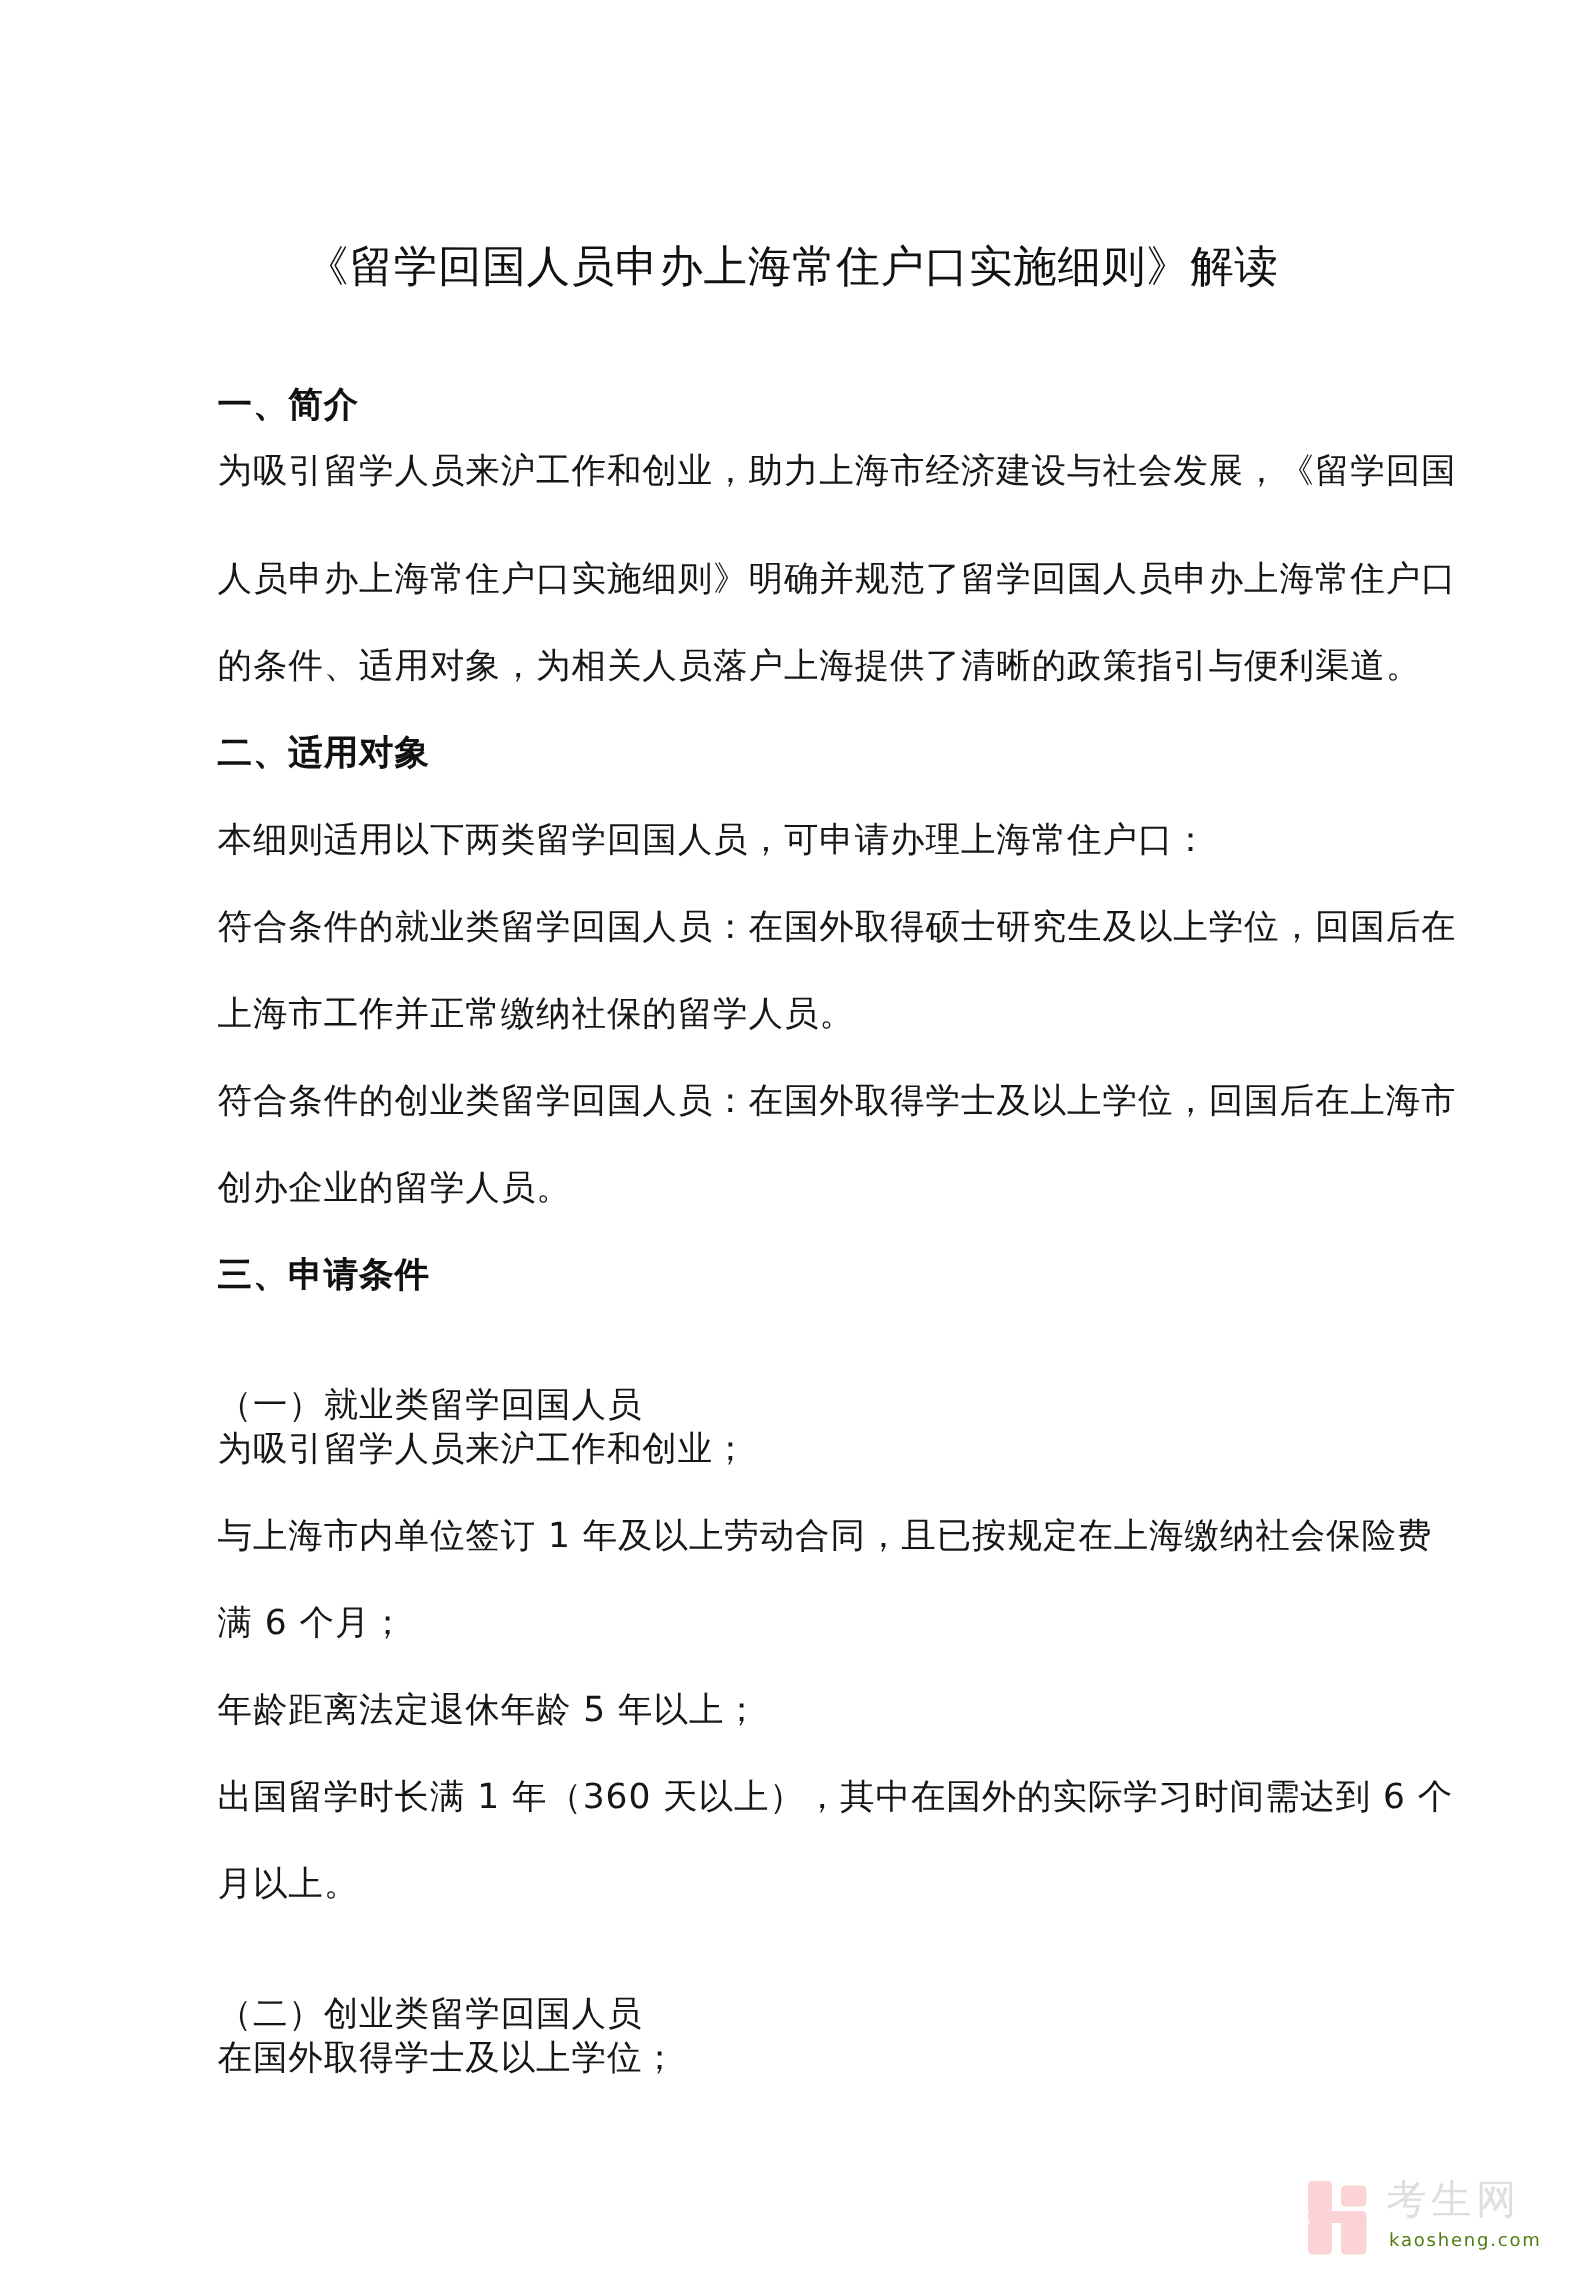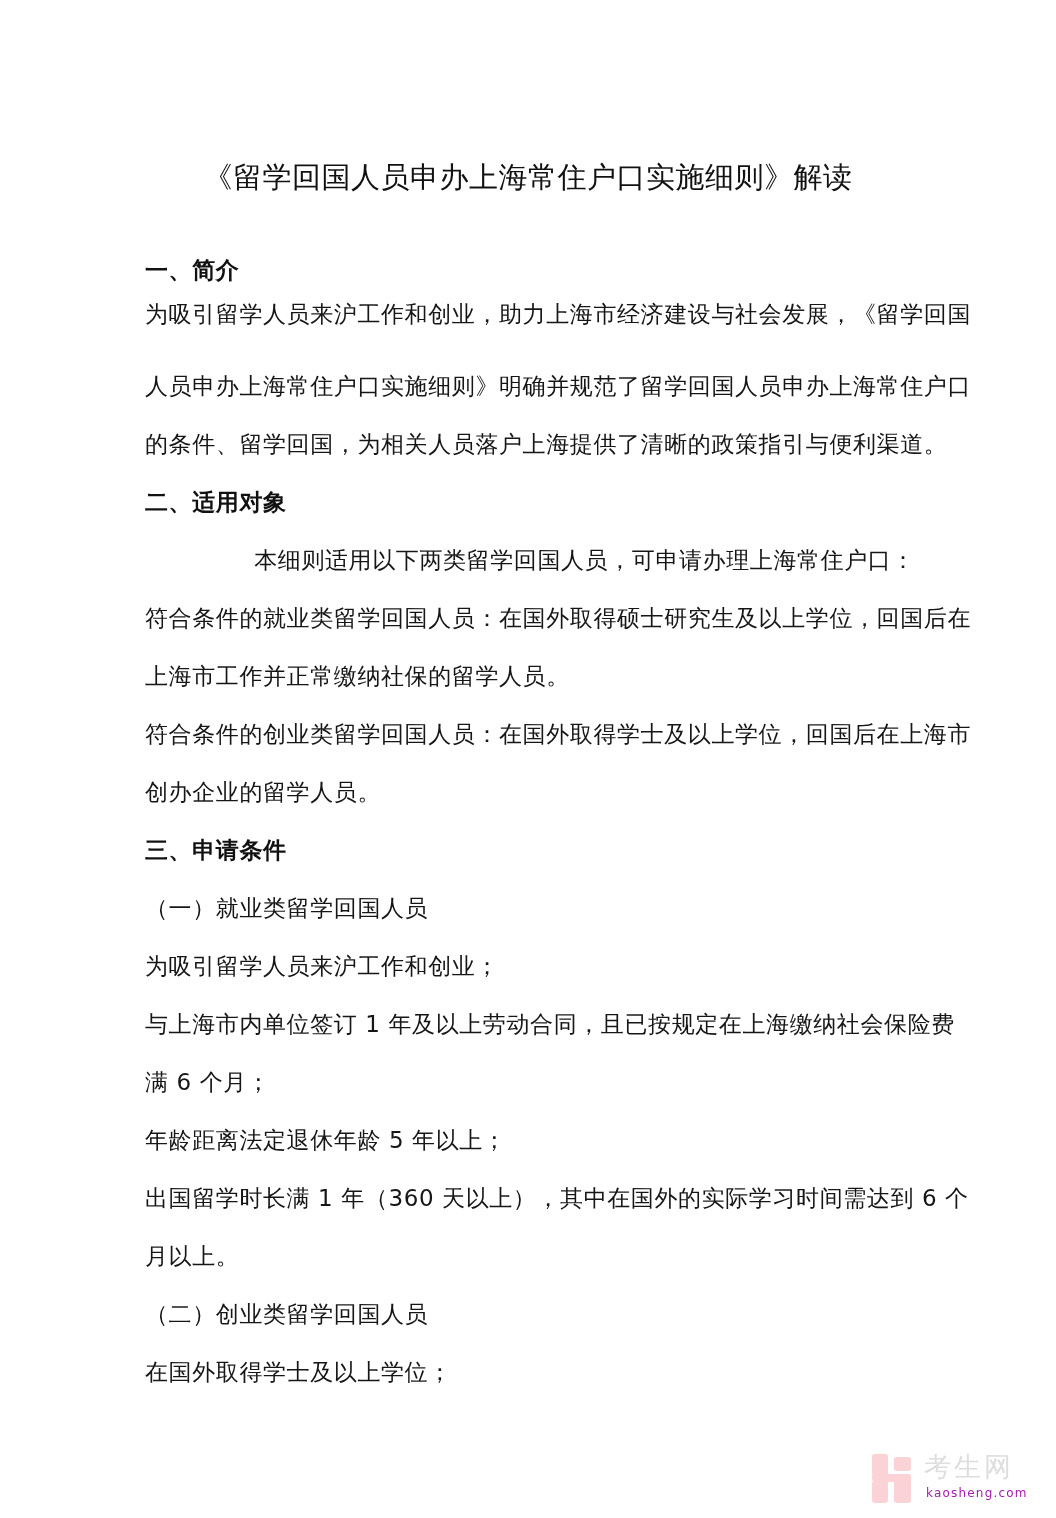--- a/index.html
+++ b/index.html
@@ -44,20 +44,21 @@
       white-space: nowrap;
       color: #161616;
       letter-spacing: 0.6px;
     }
     .line.heading {
       font-weight: bold;
       color: #111111;
     }
     .line.sub {
       left: 145px;
+      margin-top: 29px;
     }
     .line.justify {
       text-align: justify;
       text-align-last: justify;
       width: 760px;
     }
     .watermark {
       position: absolute;
       left: 872px;
       top: 1448px;
@@ -86,39 +87,39 @@
       color: #dedede;
       letter-spacing: 3px;
       white-space: nowrap;
     }
     .wm-url {
       position: absolute;
       left: 54px;
       top: 38px;
       font-size: 12px;
       line-height: 14px;
-      color: #a21caf;
+      color: #4d7c0f;
       letter-spacing: 1.2px;
       white-space: nowrap;
     }
   </style>
 </head>
 <body>
 
 <div class="page">
 
   <div class="title">《留学回国人员申办上海常住户口实施细则》解读</div>
 
   <div class="line heading" style="top:255px;">一、简介</div>
   <div class="line justify" style="top:299px;">为吸引留学人员来沪工作和创业，助力上海市经济建设与社会发展，《留学回国</div>
   <div class="line justify" style="top:371px;">人员申办上海常住户口实施细则》明确并规范了留学回国人员申办上海常住户口</div>
-  <div class="line justify" style="top:429px;">的条件、留学回国，为相关人员落户上海提供了清晰的政策指引与便利渠道。</div>
+  <div class="line justify" style="top:429px;">的条件、适用对象，为相关人员落户上海提供了清晰的政策指引与便利渠道。</div>
 
   <div class="line heading" style="top:487px;">二、适用对象</div>
-  <div class="line" style="top:545px;text-align:right;">本细则适用以下两类留学回国人员，可申请办理上海常住户口：</div>
+  <div class="line" style="top:545px;">本细则适用以下两类留学回国人员，可申请办理上海常住户口：</div>
   <div class="line justify" style="top:603px;">符合条件的就业类留学回国人员：在国外取得硕士研究生及以上学位，回国后在</div>
   <div class="line" style="top:661px;">上海市工作并正常缴纳社保的留学人员。</div>
   <div class="line justify" style="top:719px;">符合条件的创业类留学回国人员：在国外取得学士及以上学位，回国后在上海市</div>
   <div class="line" style="top:777px;">创办企业的留学人员。</div>
 
   <div class="line heading" style="top:835px;">三、申请条件</div>
 
   <div class="line sub" style="top:893px;">（一）就业类留学回国人员</div>
   <div class="line" style="top:951px;">为吸引留学人员来沪工作和创业；</div>
   <div class="line justify" style="top:1009px;">与上海市内单位签订 1 年及以上劳动合同，且已按规定在上海缴纳社会保险费</div>

